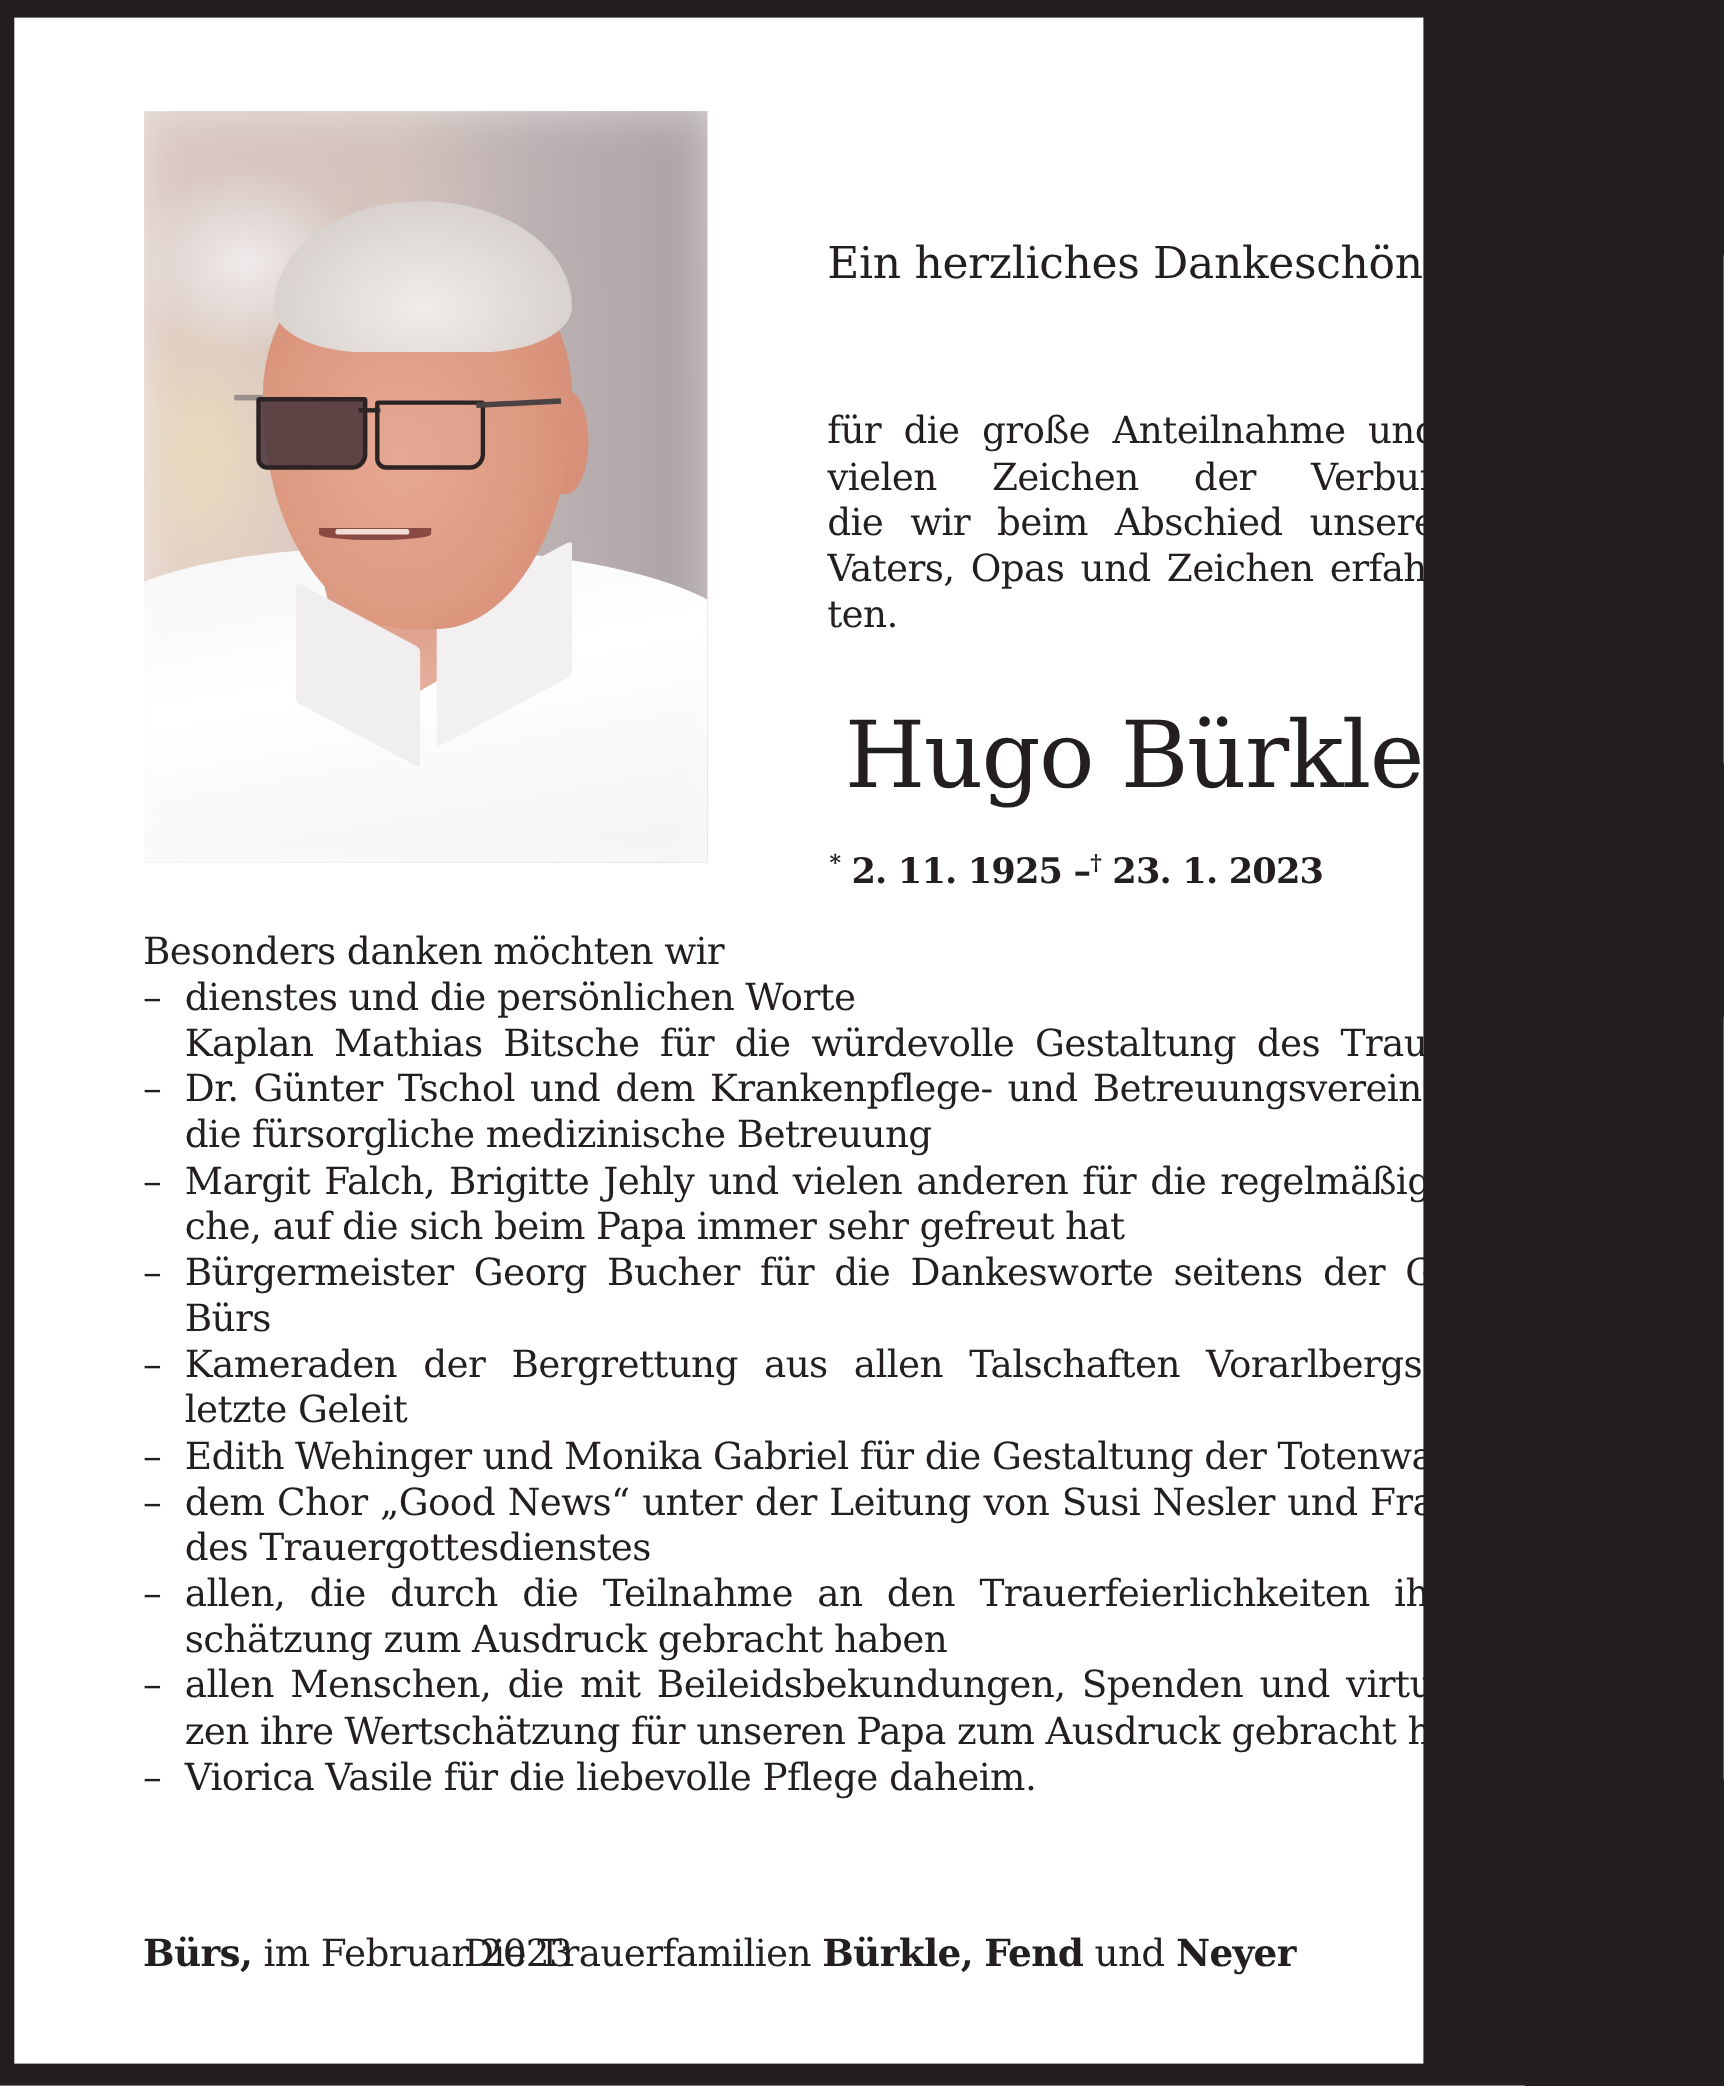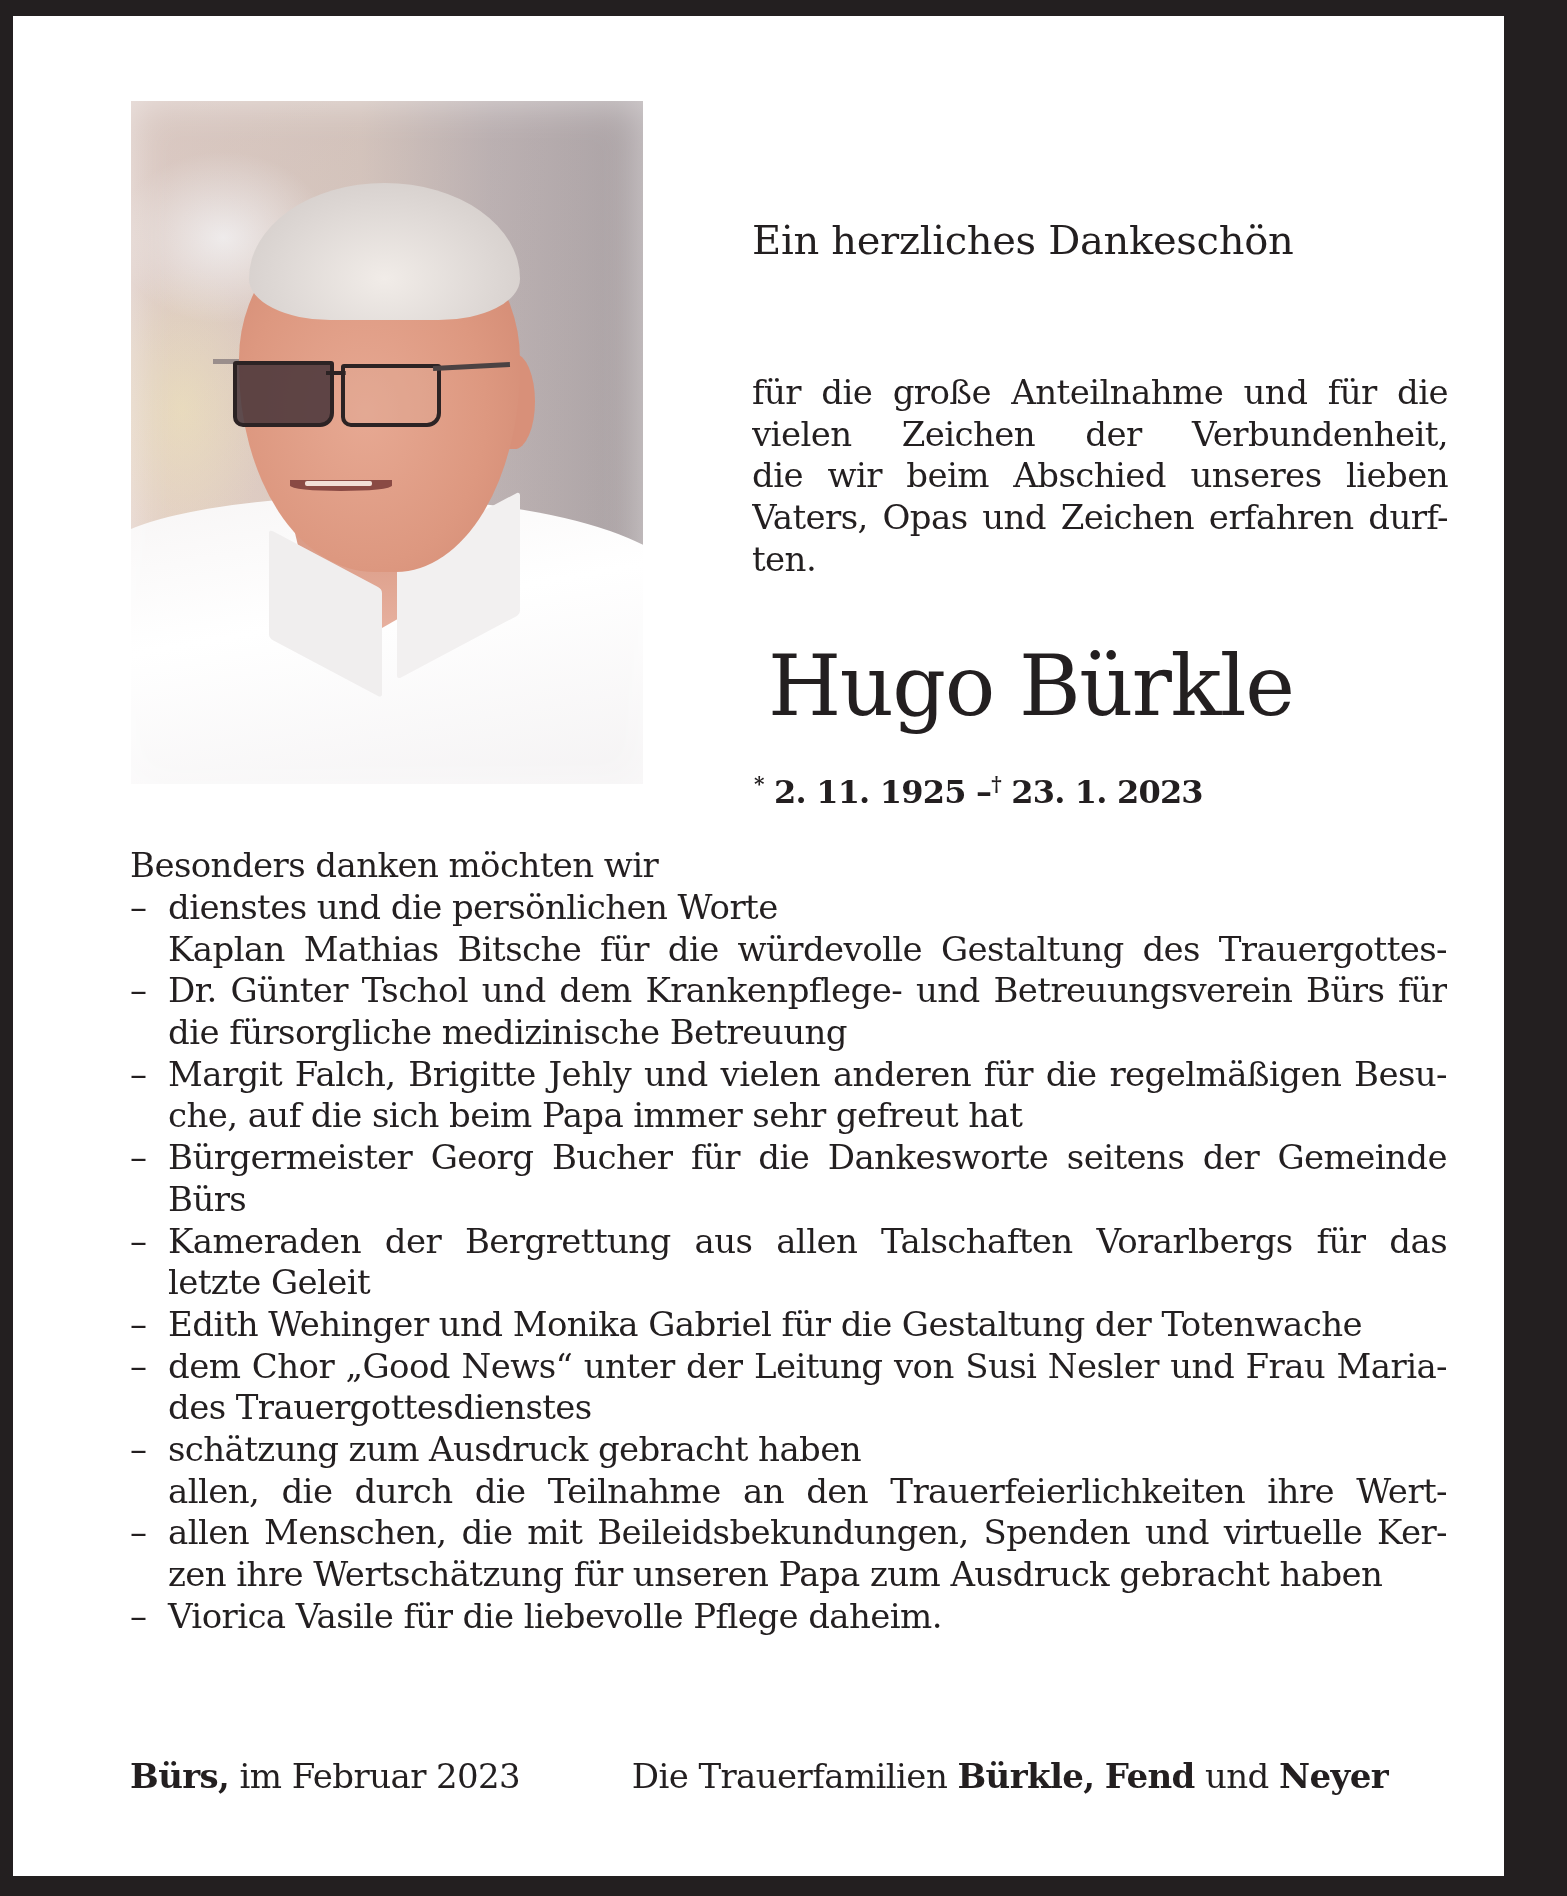--- a/index.html
+++ b/index.html
@@ -7,21 +7,21 @@
     width: 1567px; height: 1896px;
     background: #231f20;
     position: relative;
     overflow: hidden;
     font-family: "DejaVu Serif", "Liberation Serif", serif;
     color: #231f20;
   }
   .sheet {
     position: absolute;
     left: 13px; top: 16px;
-    width: 1491px; height: 1860px;
+    width: 1281px; height: 1860px;
     background: #ffffff;
   }
   
   .photo {
     position: absolute;
     left: 118px; top: 85px;
     width: 512px; height: 683px;
     overflow: hidden;
     background:
       radial-gradient(ellipse 30% 18% at 18% 20%, rgba(255,255,255,0.9), rgba(255,255,255,0) 70%),
@@ -272,22 +272,22 @@
       <div class="item">
         <span class="dash">–</span>
         <div class="body">
           <span class="line j">dem Chor „Good News“ unter der Leitung von Susi Nesler und Frau Maria-</span>
           <span class="line">des Trauergottesdienstes</span>
         </div>
       </div>
       <div class="item">
         <span class="dash">–</span>
         <div class="body">
+          <span class="line j">allen, die durch die Teilnahme an den Trauerfeierlichkeiten ihre Wert-</span>
           <span class="line">schätzung zum Ausdruck gebracht haben</span>
-          <span class="line j">allen, die durch die Teilnahme an den Trauerfeierlichkeiten ihre Wert-</span>
         </div>
       </div>
       <div class="item">
         <span class="dash">–</span>
         <div class="body">
           <span class="line j">allen Menschen, die mit Beileidsbekundungen, Spenden und virtuelle Ker-</span>
           <span class="line">zen ihre Wertschätzung für unseren Papa zum Ausdruck gebracht haben</span>
         </div>
       </div>
       <div class="item">

